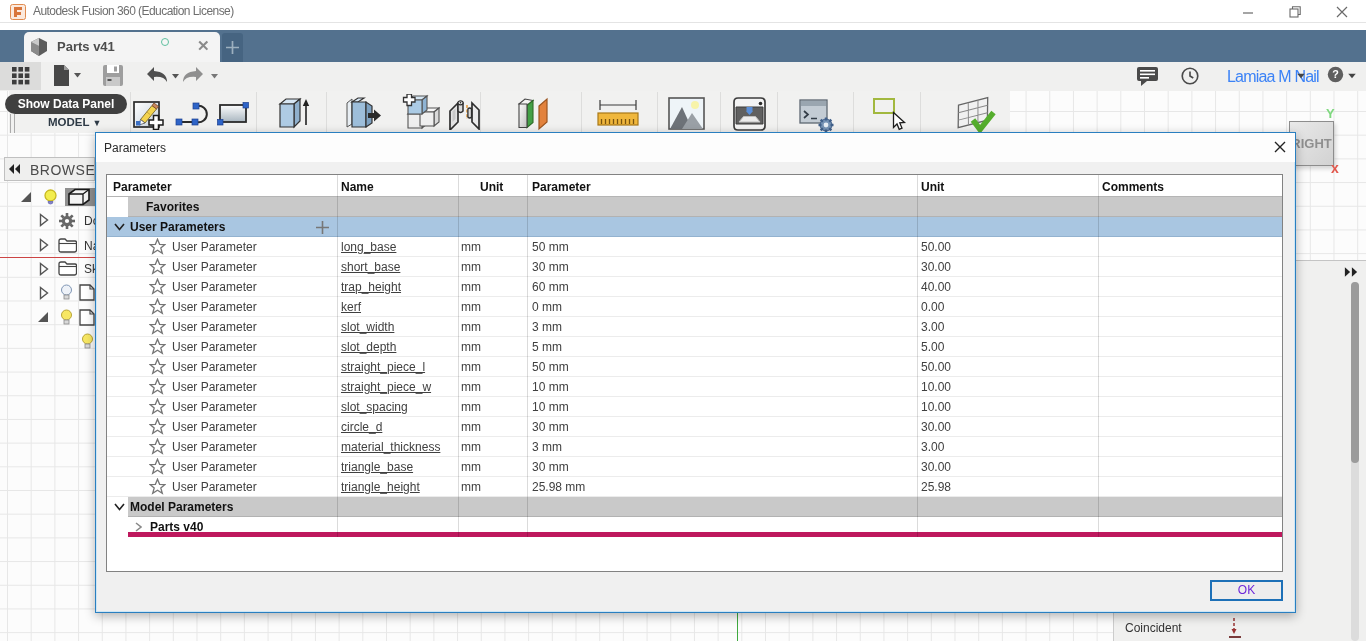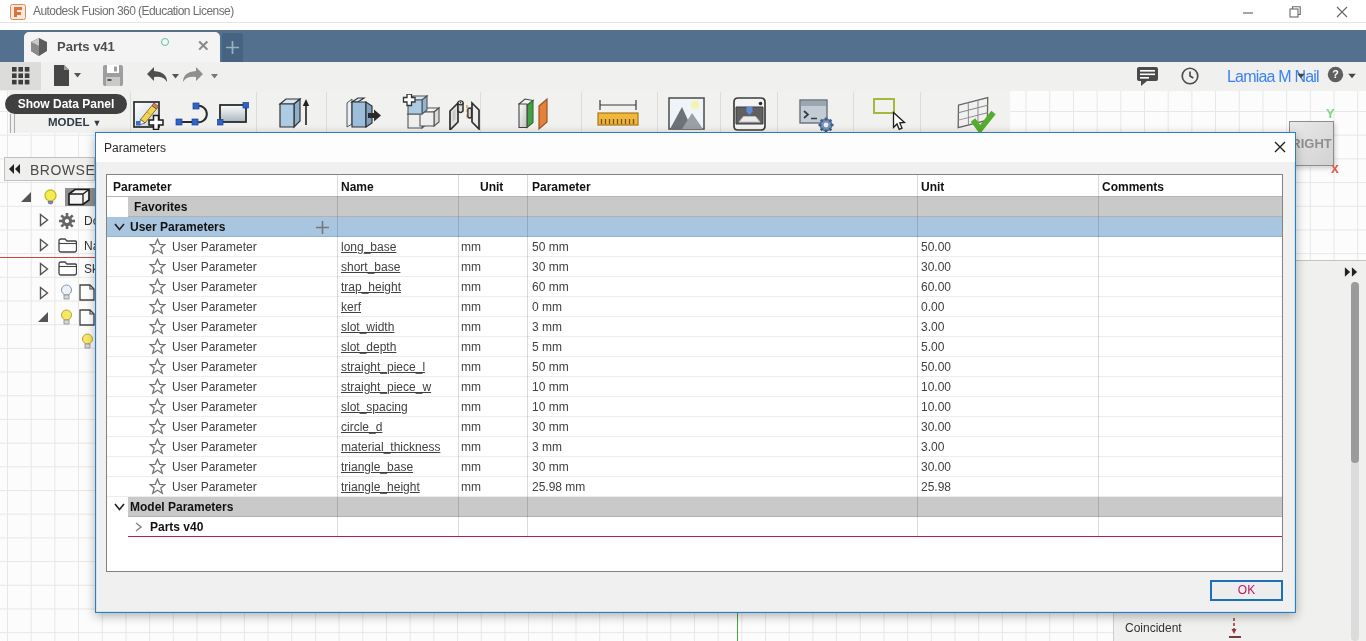--- a/index.html
+++ b/index.html
@@ -65,22 +65,22 @@
 .row { left:107px; width:1175px; height:20px; font-size:12px; color:#404040; }
 .row .c1 { position:absolute; left:65px; top:3px; }
 .row .c2 { position:absolute; left:234px; top:3px;text-decoration:underline; }
 .row .c3 { position:absolute; left:354px; top:3px; }
 .row .c4 { position:absolute; left:425px; top:3px; }
 .row .c5 { position:absolute; left:814px; top:3px; }
 .rowline { left:107px; width:1175px; height:1px; background:#ececec; }
 #favrow { left:128px; top:197px; width:1154px; height:20px; background:#c9c9c9; border-bottom:1px solid #b2b2b2; font-size:12px; font-weight:bold; color:#111; }
 #uprow { left:107px; top:217px; width:1175px; height:20px; background:#a9c6e1; border-bottom:1px solid #93b2cf; font-size:12px; font-weight:bold; color:#111; }
 #mprow { left:128px; top:497px; width:1154px; height:20px; background:#c9c9c9; border-bottom:1px solid #b2b2b2; font-size:12px; font-weight:bold; color:#111; }
-#pvrow { left:128px; top:517px; width:1154px; height:20px; border-bottom:1px solid #be185d; font-size:12px; font-weight:bold; color:#111; }
-#okbtn { left:1210px; top:580px; width:73px; height:21px; background:#ededed; border:2px solid #1d70b7; font-size:12px; color:#be185d; text-align:center; line-height:17px; }
+#pvrow { left:128px; top:517px; width:1154px; height:20px; border-bottom:5px solid #be185d; font-size:12px; font-weight:bold; color:#111; }
+#okbtn { left:1210px; top:580px; width:73px; height:21px; background:#ededed; border:2px solid #1d70b7; font-size:12px; color:#6d28d9; text-align:center; line-height:17px; }
 #dlgx { left:1272px; top:139px; width:16px; height:16px; }
 
 
 #vcube { left:1289px; top:121px; width:45px; height:45px; background:linear-gradient(135deg,#e9e9e9,#d2d2d2); border:1px solid #8d8d8d; color:#8f8f8f; font-size:13px; font-weight:bold; text-align:center; line-height:44px; box-shadow:2px 3px 4px rgba(0,0,0,0.15); }
 </style>
 </head>
 <body>
 
 <div class="abs" id="titlebar"></div>
 <svg class="abs" id="fusicon" viewBox="0 0 16 16">
@@ -472,21 +472,21 @@
 <div class="abs hcell" style="left:921px">Unit</div>
 <div class="abs hcell" style="left:1102px">Comments</div>
 <div class="abs" style="left:107px; top:196px; width:1175px; height:1px; background:#b5b5b5;"></div>
 <div class="abs vline" style="left:337px"></div>
 <div class="abs vline" style="left:458px"></div>
 <div class="abs vline" style="left:527px"></div>
 <div class="abs vline" style="left:917px"></div>
 <div class="abs vline" style="left:1098px"></div>
 
 <div class="abs" id="favrow">
-    <span style="position:absolute; left:6px; top:3px;">Favorites</span>
+    <span style="position:absolute; left:18px; top:3px;">Favorites</span>
   </div>
 <div class="abs" id="uprow">
   <svg style="position:absolute; left:7px; top:6px; width:11px; height:8px;" viewBox="0 0 11 8">
       <path d="M1 1 L5.5 6.5 L10 1" fill="none" stroke="#222" stroke-width="1.6"></path>
     </svg>
   <span style="position:absolute; left:23px; top:3px;">User Parameters</span>
   <svg style="position:absolute; left:209px; top:4px; width:13px; height:13px;" viewBox="0 0 13 13">
       <path d="M6.5 0 V13 M0 6.5 H13" stroke="#777" stroke-width="1.6"></path>
     </svg>
 </div>
@@ -514,21 +514,21 @@
     </div>
     <div class="abs rowline" style="top:276px"></div>
     <div class="abs row" style="top:277px">
       <svg style="position:absolute; left:42px; top:1px; width:17px; height:17px;" viewBox="0 0 17 17">
         <path d="M8.5 1.2 L10.6 6.3 L16 6.5 L11.8 9.9 L13.3 15.2 L8.5 12.2 L3.7 15.2 L5.2 9.9 L1 6.5 L6.4 6.3 Z" fill="none" stroke="#757575" stroke-width="1.3"></path>
       </svg>
       <span class="c1">User Parameter</span>
       <span class="c2">trap_height</span>
       <span class="c3">mm</span>
       <span class="c4">60 mm</span>
-      <span class="c5">60.00</span>
+      <span class="c5">40.00</span>
     </div>
     <div class="abs rowline" style="top:296px"></div>
     <div class="abs row" style="top:297px">
       <svg style="position:absolute; left:42px; top:1px; width:17px; height:17px;" viewBox="0 0 17 17">
         <path d="M8.5 1.2 L10.6 6.3 L16 6.5 L11.8 9.9 L13.3 15.2 L8.5 12.2 L3.7 15.2 L5.2 9.9 L1 6.5 L6.4 6.3 Z" fill="none" stroke="#757575" stroke-width="1.3"></path>
       </svg>
       <span class="c1">User Parameter</span>
       <span class="c2">kerf</span>
       <span class="c3">mm</span>
       <span class="c4">0 mm</span>

